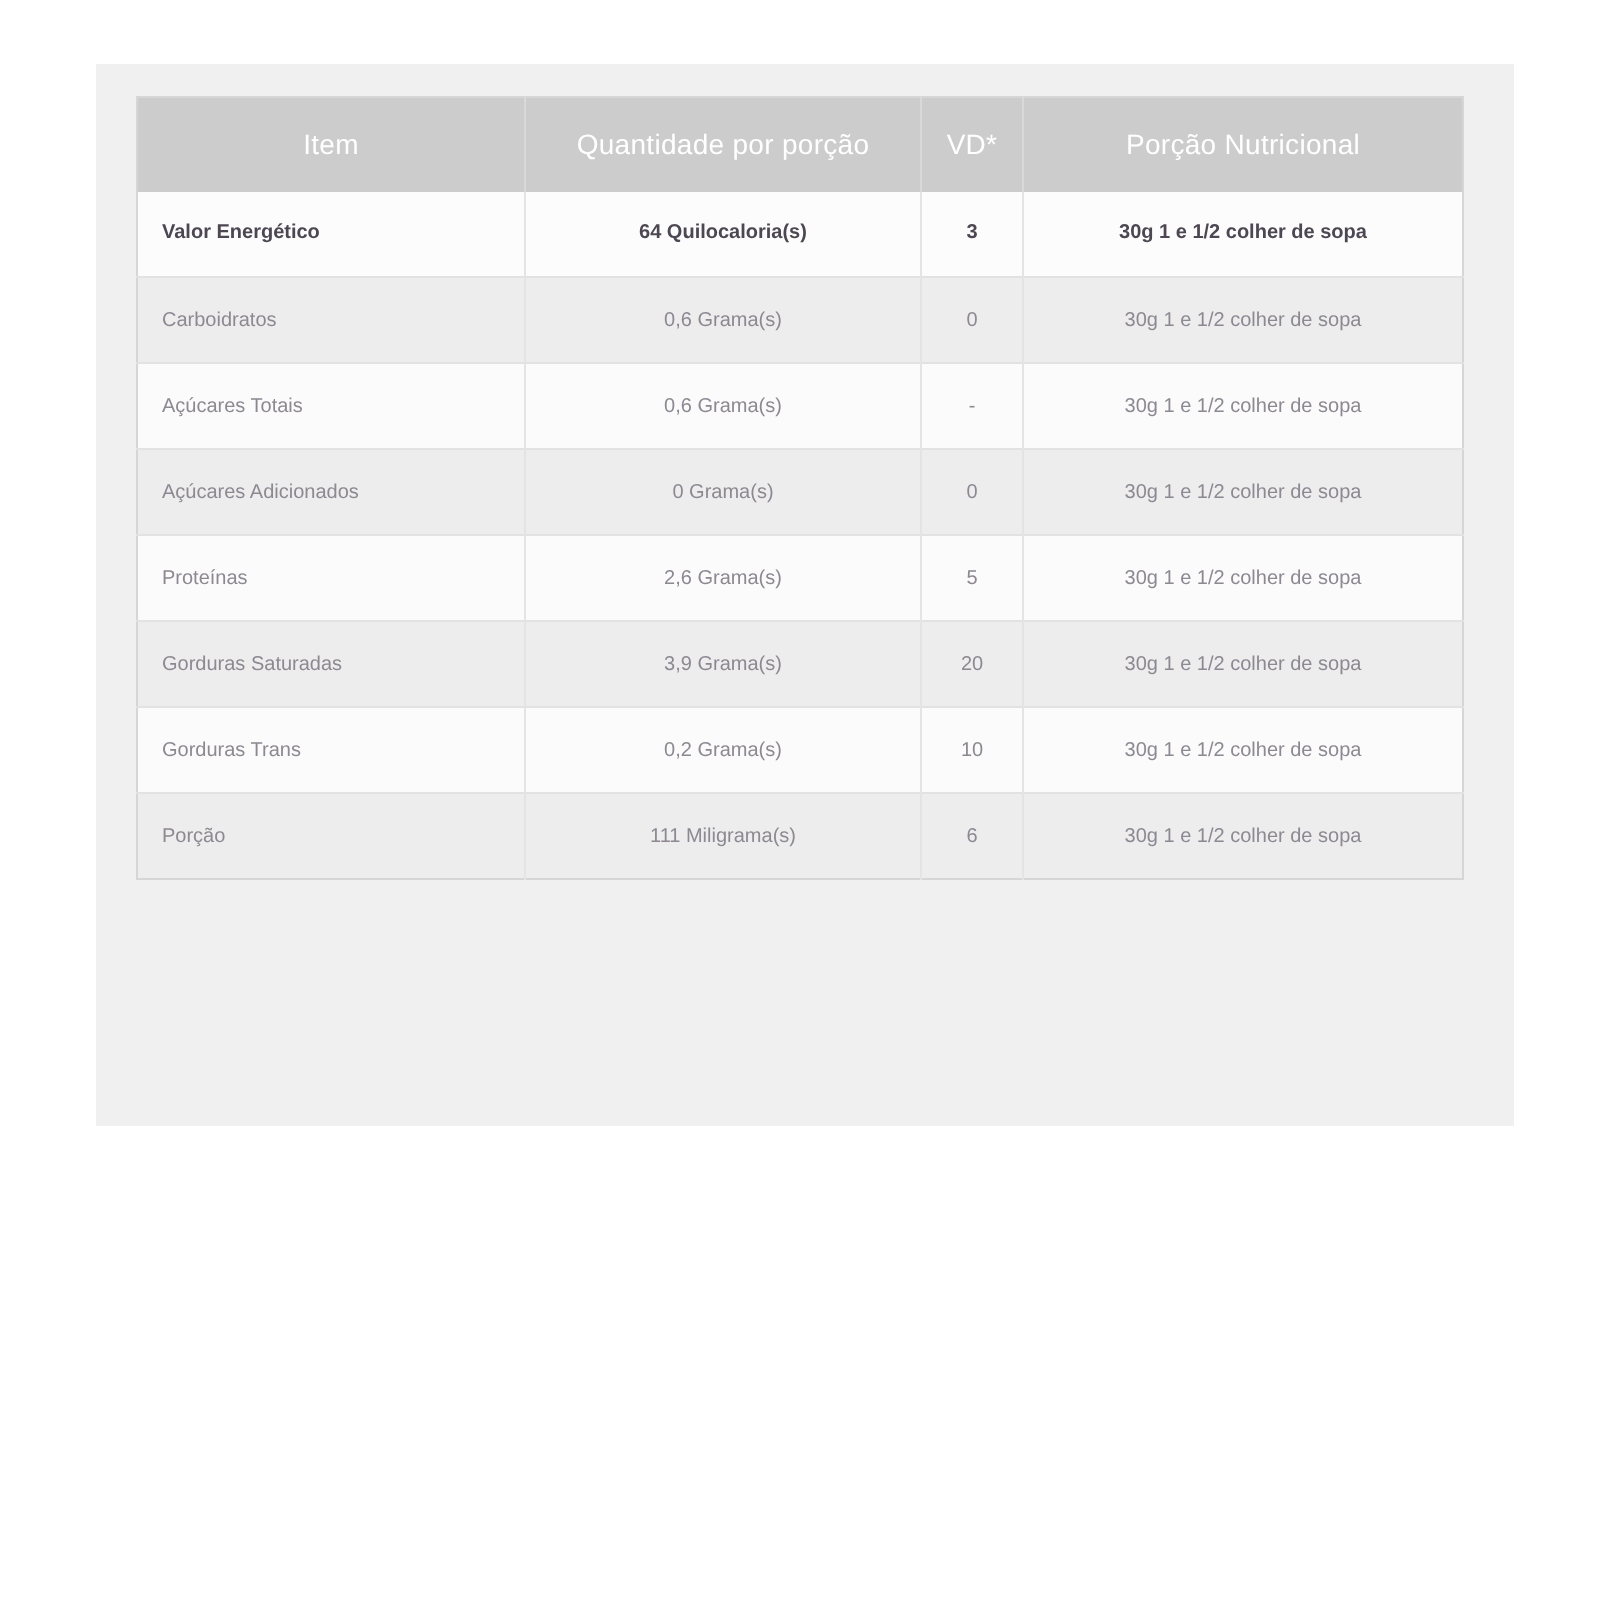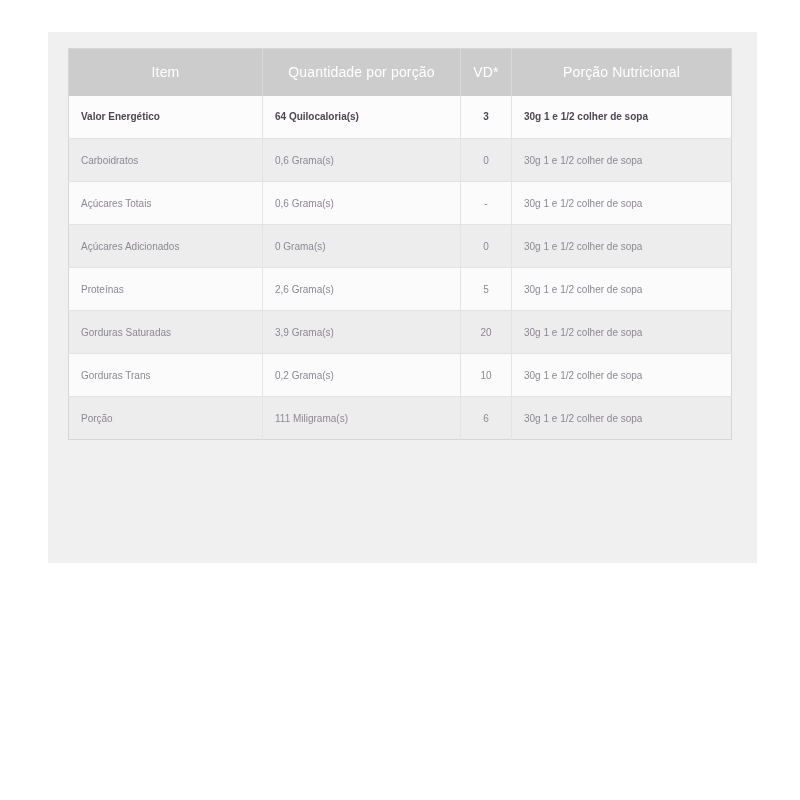--- a/index.html
+++ b/index.html
@@ -59,23 +59,23 @@
     padding: 0 12px;
     border-top: 1px solid #e2e2e2;
     border-right: 1px solid #e4e4e4;
     box-sizing: border-box;
     white-space: nowrap;
     overflow: hidden;
   }
   #nutrition-table tbody td:last-child { border-right: none; }
 
   #nutrition-table tbody td.cell-item { text-align: left; }
-  #nutrition-table tbody td.cell-qty  { text-align: left; }
+  #nutrition-table tbody td.cell-qty  { text-align: center; }
   #nutrition-table tbody td.cell-vd   { text-align: center; }
-  #nutrition-table tbody td.cell-port { text-align: left; }
+  #nutrition-table tbody td.cell-port { text-align: center; }
 
   #nutrition-table tbody tr:nth-child(odd)  td { background: #fbfbfb; }
   #nutrition-table tbody tr:nth-child(even) td { background: #ededed; }
 
   #nutrition-table tbody tr.first-row td {
     color: #4c4752;
     font-weight: bold;
     background: #fcfcfc;
     border-top: none;
   }

